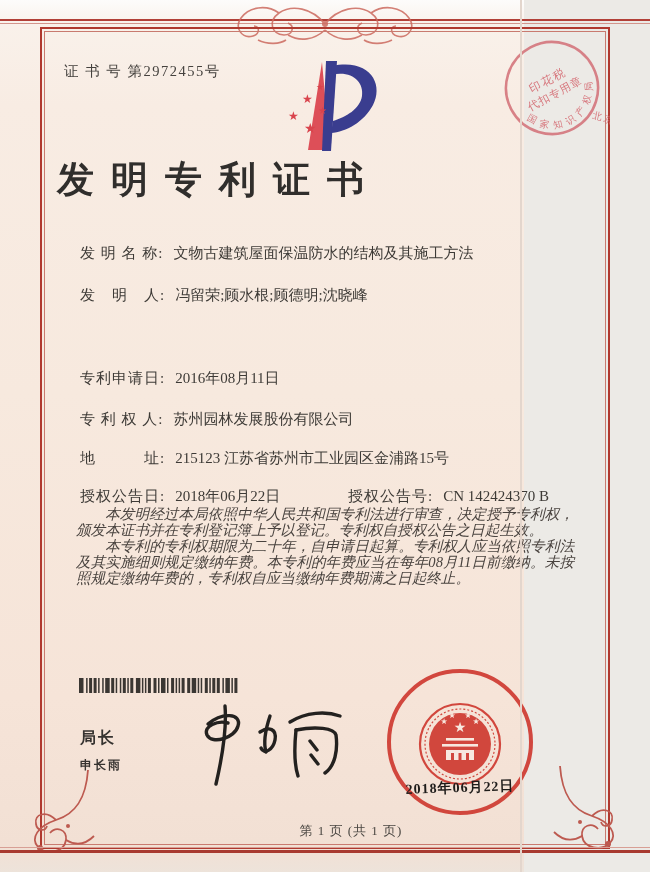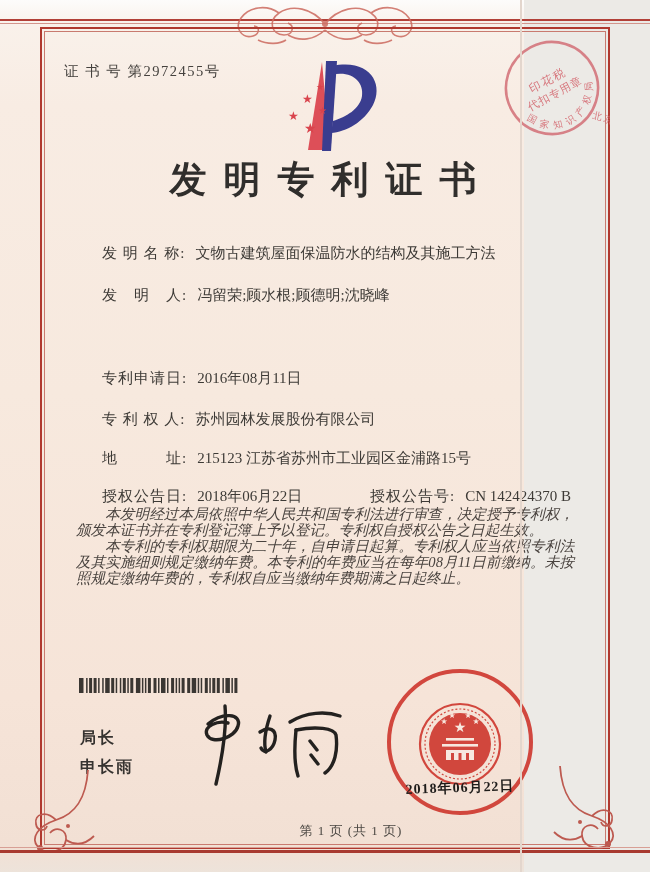--- a/index.html
+++ b/index.html
@@ -11,32 +11,32 @@
   .top-rule-a{position:absolute;left:0;top:19px;width:650px;height:2px;background:#b24038;}
   .top-rule-b{position:absolute;left:0;top:23px;width:650px;height:1px;background:#d3958c;}
   
   .bottom-rule-a{position:absolute;left:0;top:847px;width:650px;height:1px;background:#d89f95;}
   .bottom-rule-b{position:absolute;left:0;top:850px;width:650px;height:3px;background:#a83a30;}
   
   .frame{position:absolute;left:40px;top:27px;width:566px;height:818px;border:2px solid #b0392f;}
   .frame-inner{position:absolute;inset:2px;border:1px solid #c97a6f;}
   .abs{position:absolute;}
   .cert-no{left:64px;top:62px;font-size:14.5px;color:#45423e;letter-spacing:1.5px;}
-  .title{left:40px;top:155px;width:566px;text-align:center;font-size:37px;font-weight:600;
+  .title{left:40px;top:155px;width:566px;text-align:left;font-size:37px;font-weight:600;
     color:#302e2c;letter-spacing:17px;text-indent:17px;white-space:nowrap;}
   .field-row{left:80px;font-size:15px;color:#3d3a36;white-space:nowrap;}
-  .field-label{letter-spacing:1px;margin-left:22px;}
+  .field-label{letter-spacing:1px;}
   .field-value{margin-left:10px;}
   .grant-no-pair{position:absolute;left:268px;top:0;}
   .body-text{left:76px;top:506px;width:498px;font-size:14.6px;line-height:16px;
     color:#49433f;text-align:justify;font-style:italic;}
   .body-text p{margin:0;text-indent:2em;}
   .signoff-title{left:80px;top:728px;font-size:16px;font-weight:600;color:#363330;
     font-family:Liberation Mono, monospace;letter-spacing:2px;}
-  .signoff-name{left:80px;top:757px;font-size:16px;font-weight:600;color:#363330;
+  .signoff-name{left:80px;top:757px;font-size:12px;font-weight:600;color:#363330;
     font-family:"Liberation Sans","DejaVu Sans",sans-serif;letter-spacing:2px;}
   .seal-date{left:380px;top:779px;width:160px;text-align:center;font-size:14px;font-weight:600;
     color:#1e1c1a;letter-spacing:1px;transform:rotate(-2deg);}
   .footer{left:0;top:822px;width:650px;text-align:center;font-size:13px;color:#4c4843;letter-spacing:1px;padding-left:26px;}
   .seal-ring-text{font-size:21px;font-weight:700;letter-spacing:13px;fill:#cf3a31;
     font-family:"Liberation Serif","DejaVu Serif",serif;}
   .tax-text{fill:#d4666e;font-family:"Liberation Serif","DejaVu Serif",serif;}
 </style>
 </head>
 <body>

